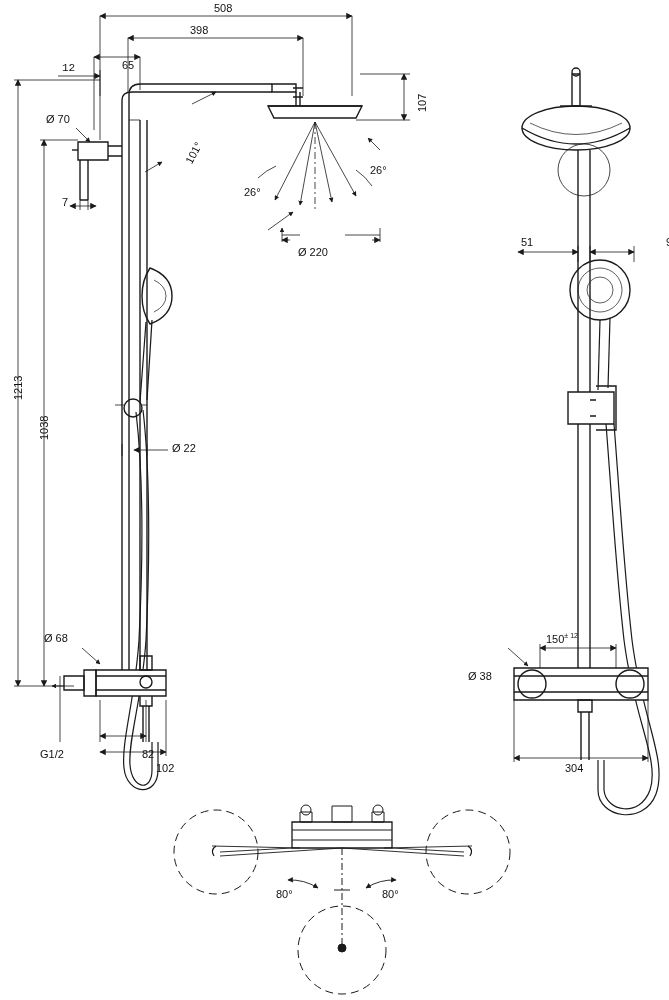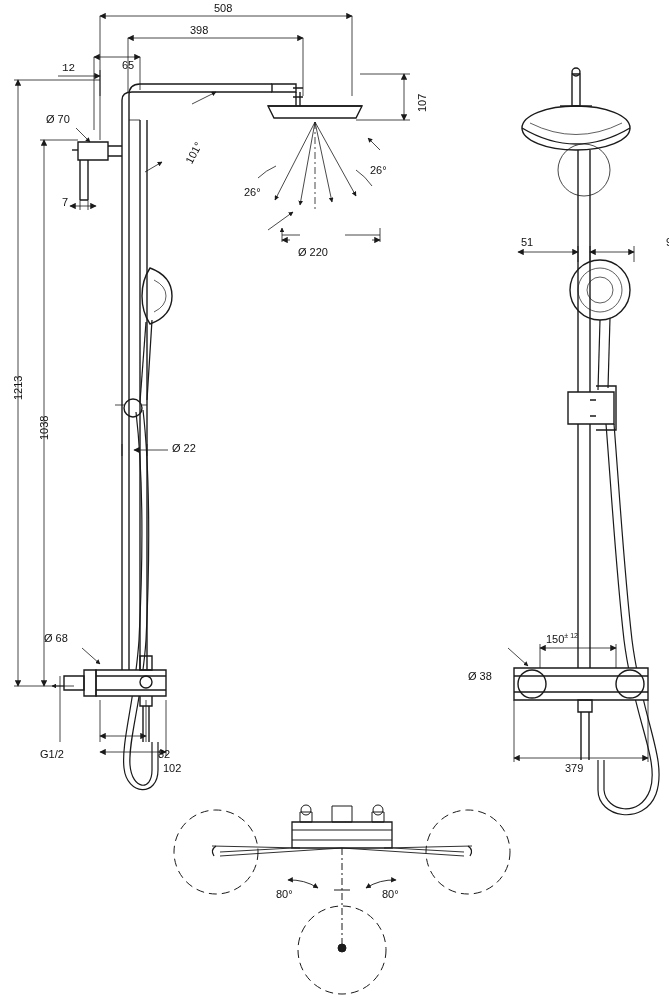--- a/index.html
+++ b/index.html
@@ -242,25 +242,25 @@
   <div class="dim-label" style="left:62px;top:196px;">7</div>
   <div class="dim-label" style="left:183px;top:160px;transform:rotate(-62deg);transform-origin:left top;">101°</div>
   <div class="dim-label" style="left:244px;top:186px;">26°</div>
   <div class="dim-label" style="left:370px;top:164px;">26°</div>
   <div class="dim-label" style="left:298px;top:230px;margin-top:16px;">Ø 220</div>
   <div class="dim-label rot" style="left:12px;top:400px;">1213</div>
   <div class="dim-label rot" style="left:38px;top:440px;">1038</div>
   <div class="dim-label" style="left:172px;top:442px;">Ø 22</div>
   <div class="dim-label" style="left:44px;top:632px;">Ø 68</div>
   <div class="dim-label" style="left:40px;top:748px;">G1/2</div>
-  <div class="dim-label" style="left:114px;top:748px;padding-left:44px;">82</div>
-  <div class="dim-label" style="left:156px;top:762px;margin-left:7px;">102</div>
+  <div class="dim-label" style="left:98px;top:748px;padding-left:44px;">82</div>
+  <div class="dim-label" style="left:156px;top:762px;">102</div>
 
   <div class="dim-label" style="left:521px;top:236px;">51</div>
   <div class="dim-label" style="left:634px;top:236px;margin-left:32px;">93</div>
   <div class="dim-label" style="left:468px;top:630px;margin-top:40px;">Ø 38</div>
   <div class="dim-label" style="left:546px;top:632px;"><span>150</span><span class="sup">± 12</span></div>
-  <div class="dim-label" style="left:565px;top:762px;">379</div>
+  <div class="dim-label" style="left:565px;top:762px;">304</div>
 
   <div class="dim-label" style="left:276px;top:888px;">80°</div>
   <div class="dim-label" style="left:382px;top:888px;">80°</div>
 
 </div>
 
 </body></html>

